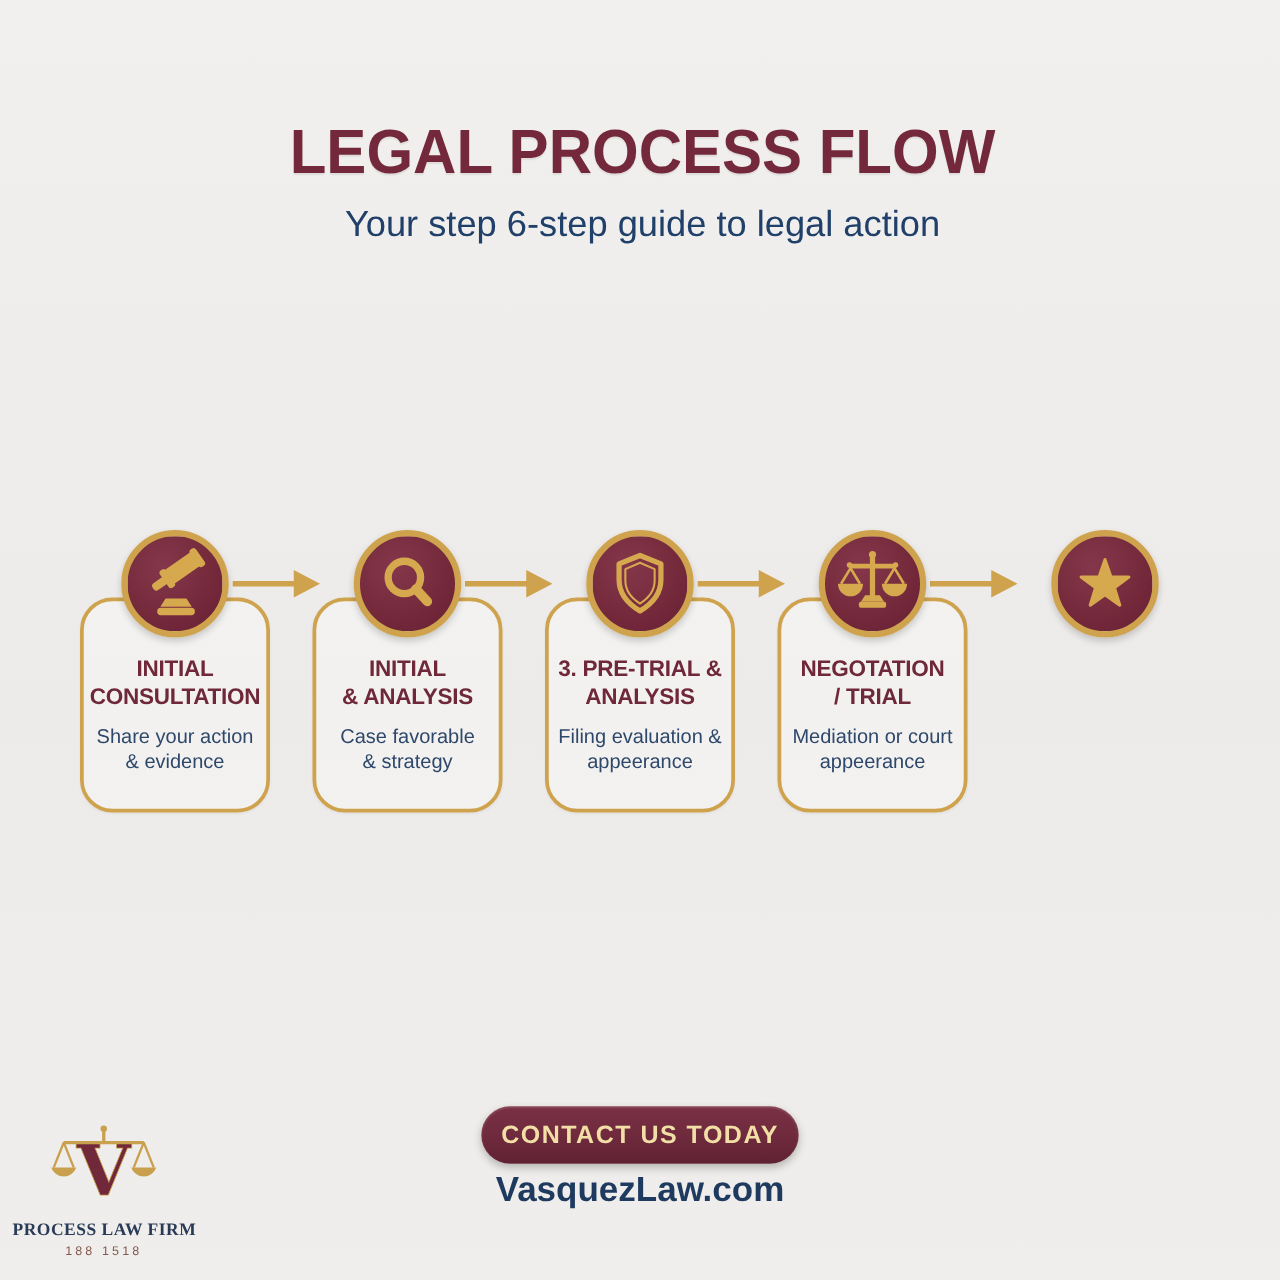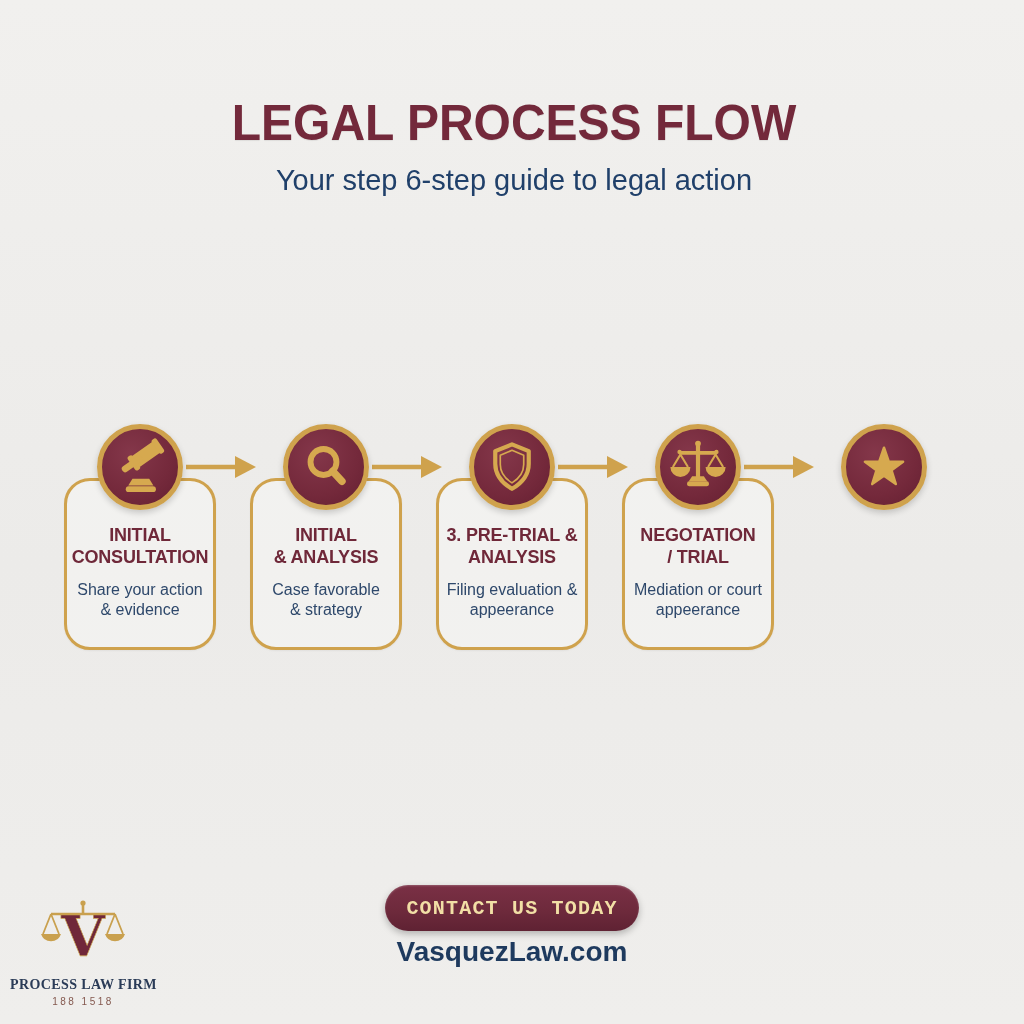--- a/index.html
+++ b/index.html
@@ -50,21 +50,21 @@
 
   .arrow { position:absolute; top:29px; z-index:1; }
   .arrow svg { display:block; }
   .a1 { left:186px; } .a2 { left:372px; } .a3 { left:558px; } .a4 { left:744px; }
 
   
   .contact-btn {
     position:absolute; top:885px; left:50%; transform:translateX(-50%);
     width:254px; height:46px; border:none; border-radius:23px;
     background:linear-gradient(180deg, #7a3045 0%, #6E2A3C 55%, #5f2233 100%);
-    color:#F2DFA6; font-family:Liberation Mono, monospace;
+    color:#F2DFA6; font-family:Liberation Sans, sans-serif;
     font-size:20px; font-weight:800; letter-spacing:1.2px;
     box-shadow:0 3px 7px rgba(0,0,0,0.25), inset 0 1px 2px rgba(255,255,255,0.2);
     cursor:pointer;
   }
   .website {
     position:absolute; top:936px; left:0; width:100%; text-align:center;
     font-size:28px; font-weight:700; color:#1E3A5E;
   }
 
   

